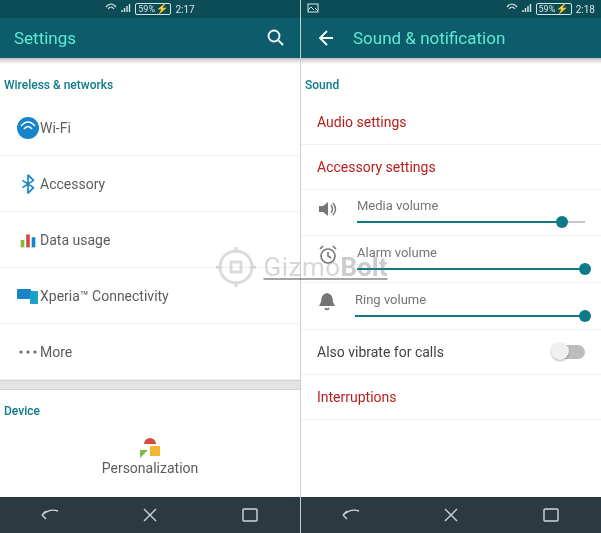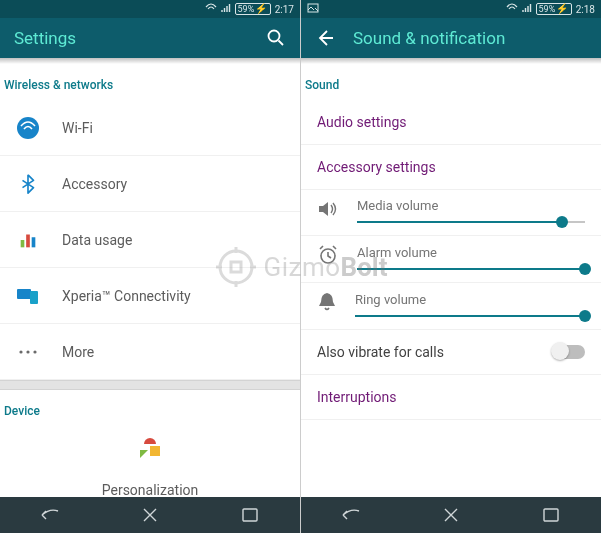--- a/index.html
+++ b/index.html
@@ -1,64 +1,64 @@
 <!DOCTYPE html>
 <html><head>
 <meta charset="utf-8">
 <style>
   * { margin: 0; padding: 0; box-sizing: border-box; font-family: -apple-system, Roboto, Arial, sans-serif; }
   body { background: #fff; width: 601px; height: 533px; overflow: hidden; position: relative; }
   .screens { display: flex; width: 601px; height: 533px; gap: 1px; background: #ccc; }
   .screen { flex: 1; background: #fff; display: flex; flex-direction: column; position: relative; overflow: hidden; }
 
   
-  .statusbar { height: 18px; background: #0b4c57; color: #d8e5e7; display: flex; align-items: center; justify-content: flex-end; padding: 0 6px; font-size: 10px; gap: 4px; }
+  .statusbar { height: 18px; background: #0b4c57; color: #d8e5e7; display: flex; align-items: center; justify-content: center; padding: 0 6px; font-size: 10px; gap: 4px; }
   .statusbar .left-ic { margin-right: auto; }
   .battbox { border: 1px solid #d8e5e7; padding: 0 2px; border-radius: 2px; font-size: 9px; line-height: 10px; display: flex; align-items: center; gap: 1px; }
   .plus { font-size: 10px; line-height: 10px; }
 
   
   .appbar { height: 40px; background: #0d5c6b; color: #5eead4; display: flex; align-items: center; padding: 0 14px; gap: 18px; }
   .appbar .title { font-size: 17px; font-weight: 400; flex: 1; }
   .appbar .ic { width: 20px; height: 20px; display: flex; align-items: center; justify-content: center; }
   .appbar svg { stroke: #fff; fill: none; }
 
   
   .navbar { height: 36px; background: #2a3a40; display: flex; align-items: center; justify-content: space-around; margin-top: auto; }
   .navbar svg { stroke: #d0d6d8; fill: none; }
   .navbar .navbtn { width: 40px; height: 28px; display: flex; align-items: center; justify-content: center; }
 
   
   .content { flex: 1; overflow: hidden; background: #fff; }
   .section-header { color: #0d7a8a; font-size: 12px; font-weight: 500; padding: 14px 4px 8px; }
-  .row { display: flex; align-items: center; min-height: 56px; padding: 10px 16px; border-bottom: 1px solid #f0f0f0; gap: 22px; }
+  .row { display: flex; align-items: center; min-height: 56px; padding: 10px 16px; border-bottom: 1px solid #f0f0f0; }
   .row .ic { width: 24px; height: 24px; display: flex; align-items: center; justify-content: center; flex-shrink: 0; }
   .row .label { color: #5c5c5c; font-size: 14px; }
 
   .thick-divider { height: 10px; background: #e3e3e3; border-top: 1px solid #d3d3d3; border-bottom: 1px solid #d3d3d3; }
 
   
   .sliderow { padding: 8px 16px 12px; border-bottom: 1px solid #f0f0f0; }
   .sliderow-inner { display: flex; align-items: center; gap: 18px; }
   .sliderow-body { flex: 1; }
   .sliderow .slabel { color: #757575; font-size: 13px; margin-bottom: 8px; }
   .track { position: relative; height: 2px; background: #c6c6c6; width: 100%; }
   .fill { position: absolute; left: 0; top: 0; height: 2px; background: #0d7a8a; }
   .thumb { position: absolute; top: -5px; width: 12px; height: 12px; border-radius: 50%; background: #0d7a8a; transform: translateX(-50%); }
   .togglerow { display: flex; align-items: center; padding: 14px 16px; border-bottom: 1px solid #f0f0f0; }
   .togglerow .label { flex: 1; color: #424242; font-size: 14px; }
   .switch { width: 32px; height: 14px; border-radius: 8px; background: #bdbdbd; position: relative; }
   .switch::after { content: ""; position: absolute; top: -3px; left: -2px; width: 18px; height: 18px; border-radius: 50%; background: #f0f0f0; box-shadow: 0 1px 2px rgba(0,0,0,.3); }
   .plainrow { padding: 14px 16px; border-bottom: 1px solid #f0f0f0; }
-  .plainrow .label { color: #701a75; font-size: 14px; }
+  .plainrow .label { color: #b91c1c; font-size: 14px; }
 
   .shadow-under { height: 6px; background: linear-gradient(180deg, rgba(0,0,0,.25), rgba(0,0,0,0)); }
 
   
-  .wm { position: absolute; left: 50%; top: 50%; transform: translate(-50%,-50%); display: flex; align-items: center; opacity: .35; pointer-events: none; z-index: 50; }
+  .wm { position: absolute; left: 50%; top: 50%; transform: translate(-50%,-50%); display: flex; align-items: center; opacity: .35; pointer-events: none; z-index: 50; text-decoration: underline; }
   .wm svg { stroke: #9a9a9a; fill: none; }
   .wm-t1 { font-size: 26px; color: #8f8f8f; margin-left: 6px; letter-spacing: .5px; }
   .wm-t2 { font-size: 26px; font-weight: 700; color: #6f6f6f; }
 </style>
 </head>
 <body>
 
 <div class="screens">
 
   <div class="screen">

